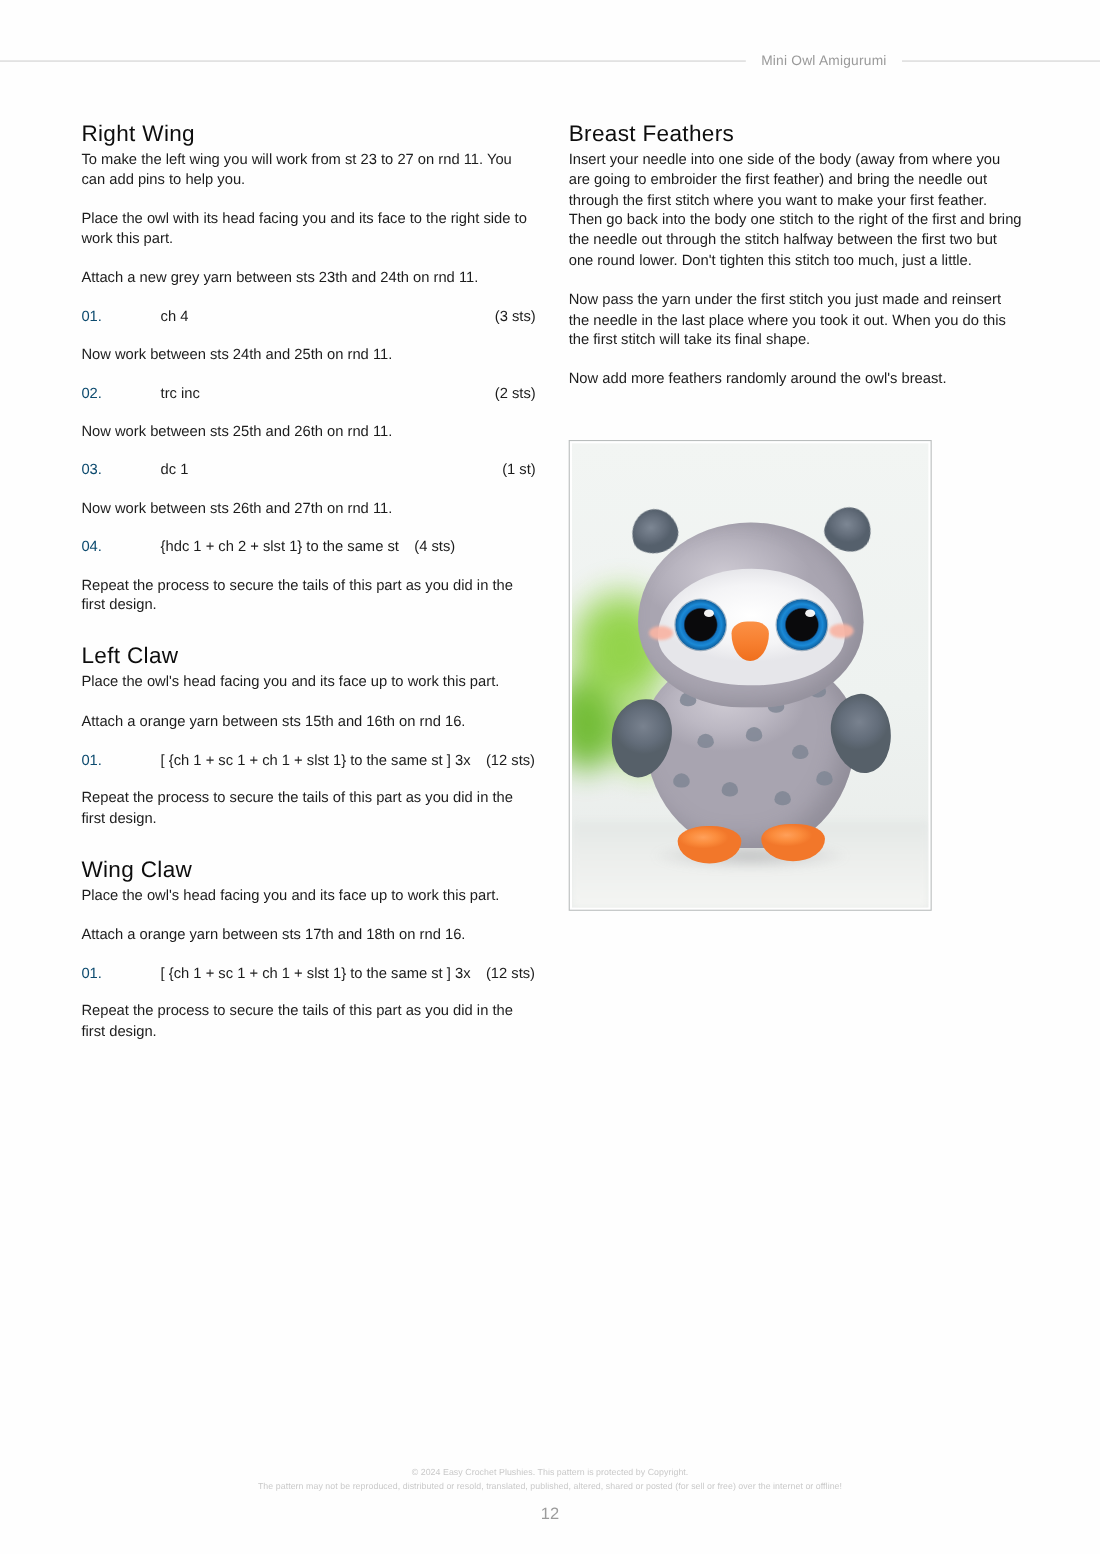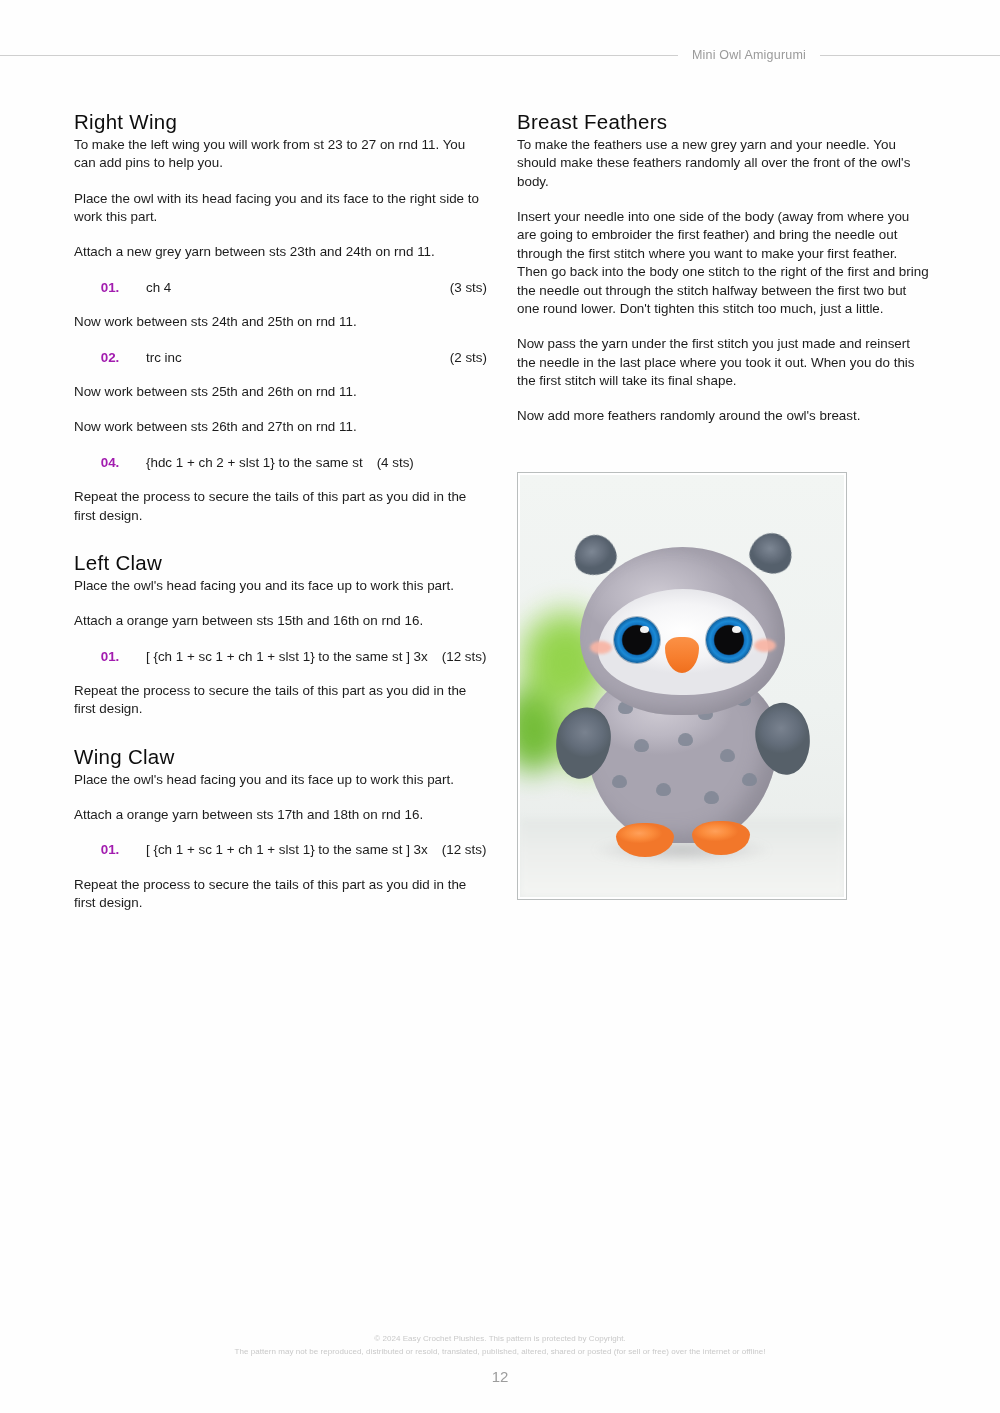--- a/index.html
+++ b/index.html
@@ -80,23 +80,22 @@
   
   .inst {
     display: flex;
     align-items: baseline;
     font-size: 13.4px;
     margin: 0 0 17px 0;
     line-height: 1.3;
   }
   .inst .num {
     flex: 0 0 72px;
-    font-weight: 700;
-    color: #a21caf;
-    text-align: center;
+    font-weight: 400;
+    color: #0c4a6e;
   }
   .inst .body {
     flex: 1 1 auto;
     color: #1c1c1c;
   }
   .inst .count {
     flex: 0 0 auto;
     color: #1c1c1c;
     white-space: nowrap;
   }
@@ -305,20 +304,25 @@
           <span class="body">ch 4</span>
           <span class="count">(3 sts)</span>
         </div>
         <p class="para">Now work between sts 24th and 25th on rnd 11.</p>
         <div class="inst spread">
           <span class="num">02.</span>
           <span class="body">trc inc</span>
           <span class="count">(2 sts)</span>
         </div>
         <p class="para">Now work between sts 25th and 26th on rnd 11.</p>
+        <div class="inst spread">
+          <span class="num">03.</span>
+          <span class="body">dc 1</span>
+          <span class="count">(1 st)</span>
+        </div>
         <p class="para">Now work between sts 26th and 27th on rnd 11.</p>
         <div class="inst wide">
           <span class="num">04.</span>
           <span class="body">{hdc 1 + ch 2 + slst 1} to the same st</span>
           <span class="count">(4  sts)</span>
         </div>
         <p class="para">Repeat the process to secure the tails of this part as you did in the first design.</p>
         <h2 class="sec spaced">Left Claw</h2>
         <p class="para">Place the owl's head facing you and its face up to work this part.</p>
         <p class="para">Attach a orange yarn between sts 15th and 16th on rnd 16.</p>
@@ -334,21 +338,20 @@
         <div class="inst wide">
           <span class="num">01.</span>
           <span class="body">[ {ch 1 + sc 1 + ch 1 + slst 1} to the same st ] 3x</span>
           <span class="count">(12 sts)</span>
         </div>
         <p class="para">Repeat the process to secure the tails of this part as you did in the first design.</p>
       </div>
 
     <div class="col">
       <h2 class="sec">Breast Feathers</h2>
-      <p class="para">To make the feathers use a new grey yarn and your needle. You should make these feathers randomly all over the front of the owl's body.</p>
       <p class="para">Insert your needle into one side of the body (away from where you are going to embroider the first feather) and bring the needle out through the first stitch where you want to make your first feather. Then go back into the body one stitch to the right of the first and bring the needle out through the stitch halfway between the first two but one round lower. Don't tighten this stitch too much, just a little.</p>
       <p class="para">Now pass the yarn under the first stitch you just made and reinsert the needle in the last place where you took it out. When you do this the first stitch will take its final shape.</p>
       <p class="para">Now add more feathers randomly around the owl's breast.</p>
 
       <div class="photo-wrap">
         <div class="photo">
           <div class="foliage"></div>
           <div class="tabletop"></div>
 
           <div class="owl">

